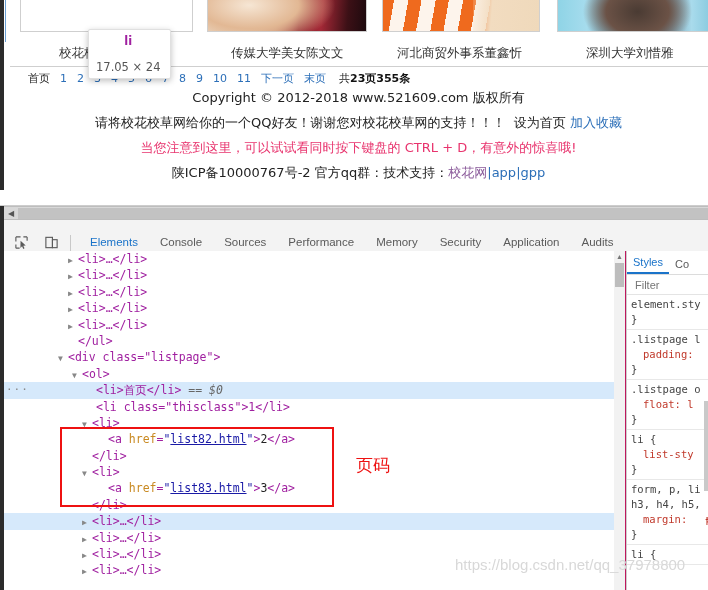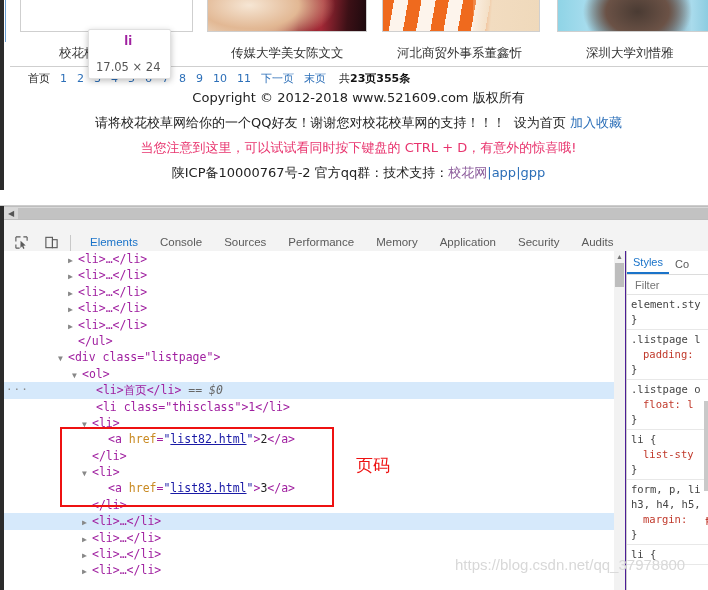--- a/index.html
+++ b/index.html
@@ -158,21 +158,21 @@
   .dt-divider { width:1px; height:16px; background:#c8c8c8; margin:0 8px 0 6px; }
   .dt-tabs { display:flex; align-items:center; height:29px; }
   .dt-tab {
     padding:0 11px; height:29px; line-height:29px;
     font-size:11.5px; color:#5a5a5a; cursor:pointer; white-space:nowrap;
     font-family:"Liberation Sans", sans-serif;
   }
   .dt-tab.active { color:#1a73c9; border-bottom:2px solid #1a73c9; font-weight:normal; }
 
   
-  .dt-main { position:absolute; left:4px; top:45px; width:704px; height:340px; background:#4c1d95; }
+  .dt-main { position:absolute; left:4px; top:45px; width:704px; height:340px; background:#be185d; }
 
   .tree {
     position:absolute; left:0; top:0; width:620px; height:340px; overflow:hidden;
     background:#fff;
     font-family:"DejaVu Sans Mono","Liberation Mono",monospace;
     font-size:11.5px; line-height:16.4px; color:#222;
   }
   .trow { position:relative; height:16.4px; white-space:nowrap; padding-left:0; }
   .trow.sel { background:#d6e9fb; }
   .trow .gut { position:absolute; left:2px; top:0px; color:#888; font-size:11px; letter-spacing:1px;}
@@ -325,22 +325,22 @@
           <rect x="9" y="5" width="5" height="8.5" fill="none" stroke="#5a5a5a" stroke-width="1.2"></rect>
         </svg>
       </div>
       <div class="dt-divider"></div>
       <div class="dt-tabs">
         <div class="dt-tab active">Elements</div>
         <div class="dt-tab">Console</div>
         <div class="dt-tab">Sources</div>
         <div class="dt-tab">Performance</div>
         <div class="dt-tab">Memory</div>
+        <div class="dt-tab">Security</div>
         <div class="dt-tab">Application</div>
-        <div class="dt-tab">Security</div>
         <div class="dt-tab">Audits</div>
       </div>
     </div>
 
     <div class="dt-main">
 
       <div class="tree">
 
         <div class="trow" style="padding-left:64px;">
           <span class="tri closed"></span><span class="tg">&lt;li&gt;…&lt;/li&gt;</span>

